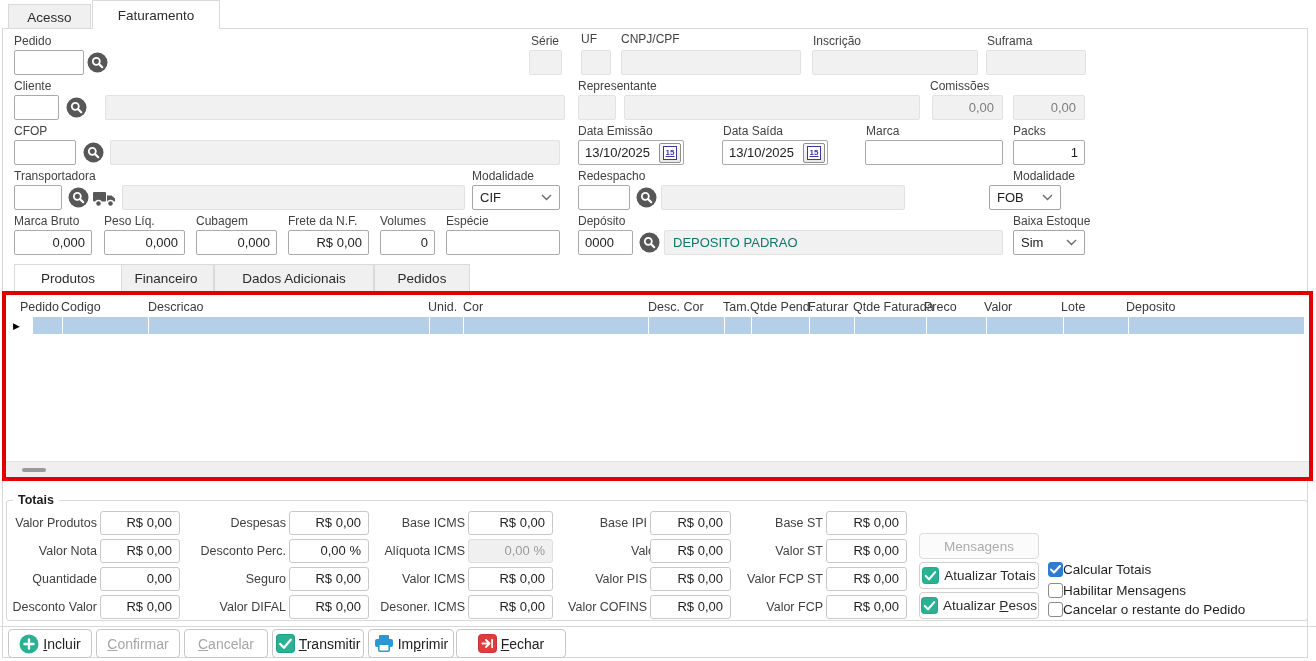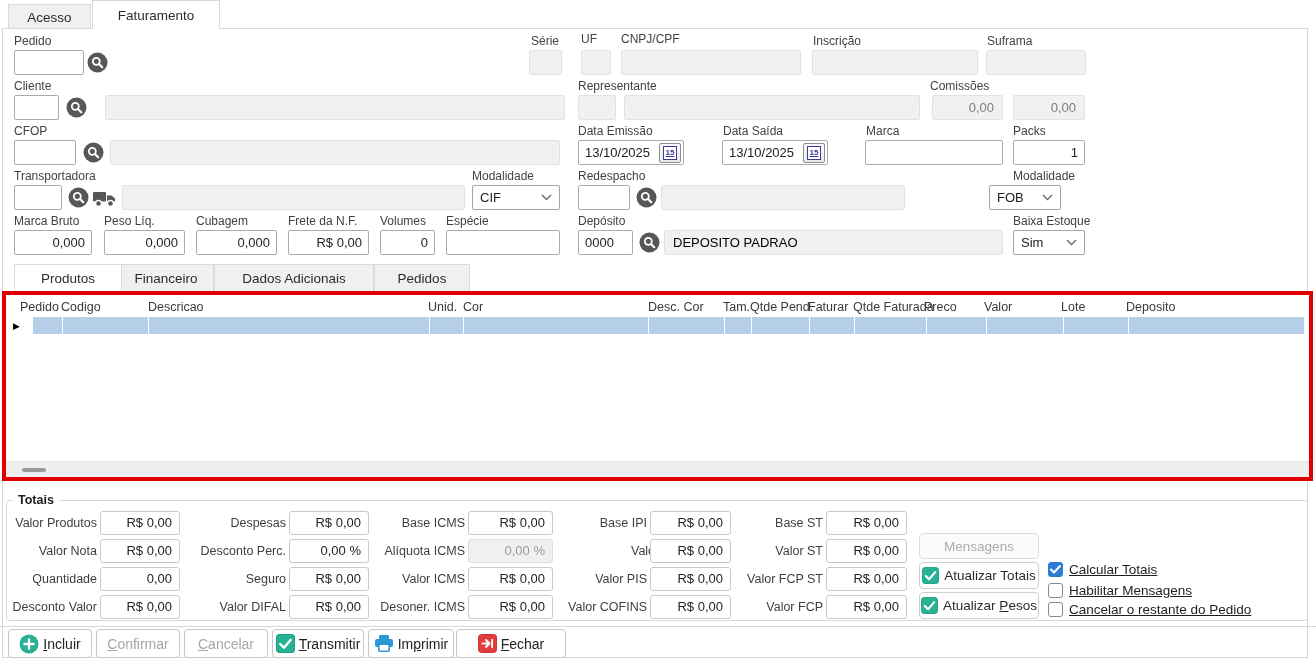--- a/index.html
+++ b/index.html
@@ -18,21 +18,21 @@
   .tab.inactive { background:#f0f0f0; border:1px solid #d9d9d9; border-bottom:none; }
   .tab.active { background:#fff; border:1px solid #d9d9d9; border-bottom:none; z-index:5;align-items:center; }
 
   
   .lbl { position:absolute; font-size:12px; color:#424242; white-space:nowrap; }
   .inp { position:absolute; height:25px; border:1px solid #aaaaaa; border-radius:2px;
     background:#fff; font-family:"Liberation Sans",sans-serif; font-size:13px; color:#222;
     padding:0 6px; outline:none; }
   .inp.num { text-align:right; }
   .ro { position:absolute; height:25px; background:#f1f1f1; border:1px solid #e2e2e2;
-    border-radius:2px; font-size:13px; color:#000000; line-height:23px; padding:0 8px;
+    border-radius:2px; font-size:13px; color:#0f766e; line-height:23px; padding:0 8px;
     white-space:nowrap; overflow:hidden; }
   .icon-btn { position:absolute; width:21px; height:21px; border:none; background:transparent;
     padding:0; cursor:pointer; }
   .sel { position:absolute; height:25px; border:1px solid #a5a5a5; border-radius:2px;
     background:#fff; display:flex; align-items:center; padding:0 7px; font-size:13px; color:#222; }
   .sel .chev { margin-left:auto; display:flex; }
   .datew { position:absolute; height:25px; border:1px solid #aaaaaa; border-radius:2px;
     background:#fff; display:flex; align-items:center; padding:0 2px 0 6px; font-size:13px; color:#222; }
   .cal-btn { margin-left:auto; width:22px; height:20px; border:1px solid #8f8f8f; border-radius:2px;
     background:linear-gradient(#fbfbfb,#e9e9e9); display:flex; align-items:center; justify-content:center;
@@ -67,21 +67,21 @@
     font-size:12.5px; font-weight:bold; color:#1c1c1c; z-index:2; }
   .tlbl { position:absolute; font-size:12.5px; color:#3f3f3f; text-align:right; white-space:nowrap; }
   .tval { position:absolute; height:24px; border:1px solid #c9c9c9; border-radius:3px;
     background:#fff; font-size:13px; color:#222; text-align:right; line-height:22px;
     padding:0 7px; }
   .tval.disabled { background:#f0f0f0; color:#9a9a9a; border-color:#dedede; }
   .pbtn { position:absolute; border:1px solid #cfcfcf; border-radius:4px; background:#fff;
     font-family:"Liberation Sans",sans-serif; font-size:13.5px; color:#2b2b2b;
     display:flex; align-items:center; justify-content:center; gap:5px; cursor:pointer; }
   .pbtn.disabled { color:#ababab; background:#fbfbfb; border-color:#dcdcdc; cursor:default; }
-  .cbrow { position:absolute; display:flex; align-items:center; gap:6px; font-size:13.5px; color:#1f1f1f;text-decoration:underline; }
+  .cbrow { position:absolute; display:flex; align-items:center; font-size:13.5px; color:#1f1f1f; }
   .cb { width:15px; height:15px; border:1px solid #8a8a8a; border-radius:3px; background:#fff;
     display:flex; align-items:center; justify-content:center; flex:none; }
   .cb.checked { background:#2d7cd3; border-color:#2d7cd3; }
 
   
   .footline { position:absolute; left:0; top:626px; width:1316px; height:1px; background:#d8d8d8; }
   .fbtn { position:absolute; top:629px; height:29px; border:1px solid #c7c7c7; border-radius:4px;
     background:#fff; font-family:"Liberation Sans",sans-serif; font-size:14px; color:#222;
     display:flex; align-items:center; justify-content:center; gap:4px; cursor:pointer; }
   .fbtn.disabled { color:#a6a6a6; cursor:default; }

